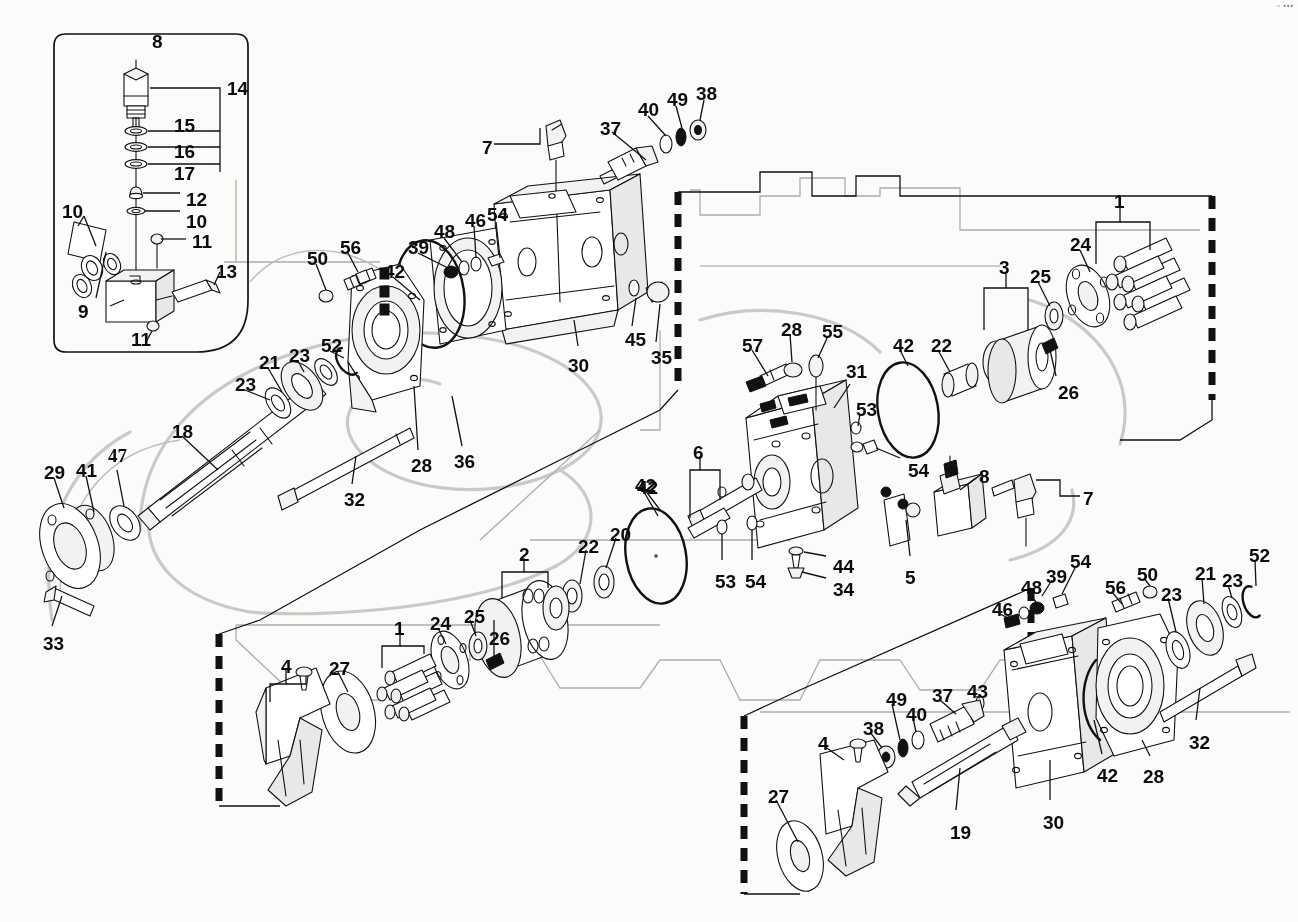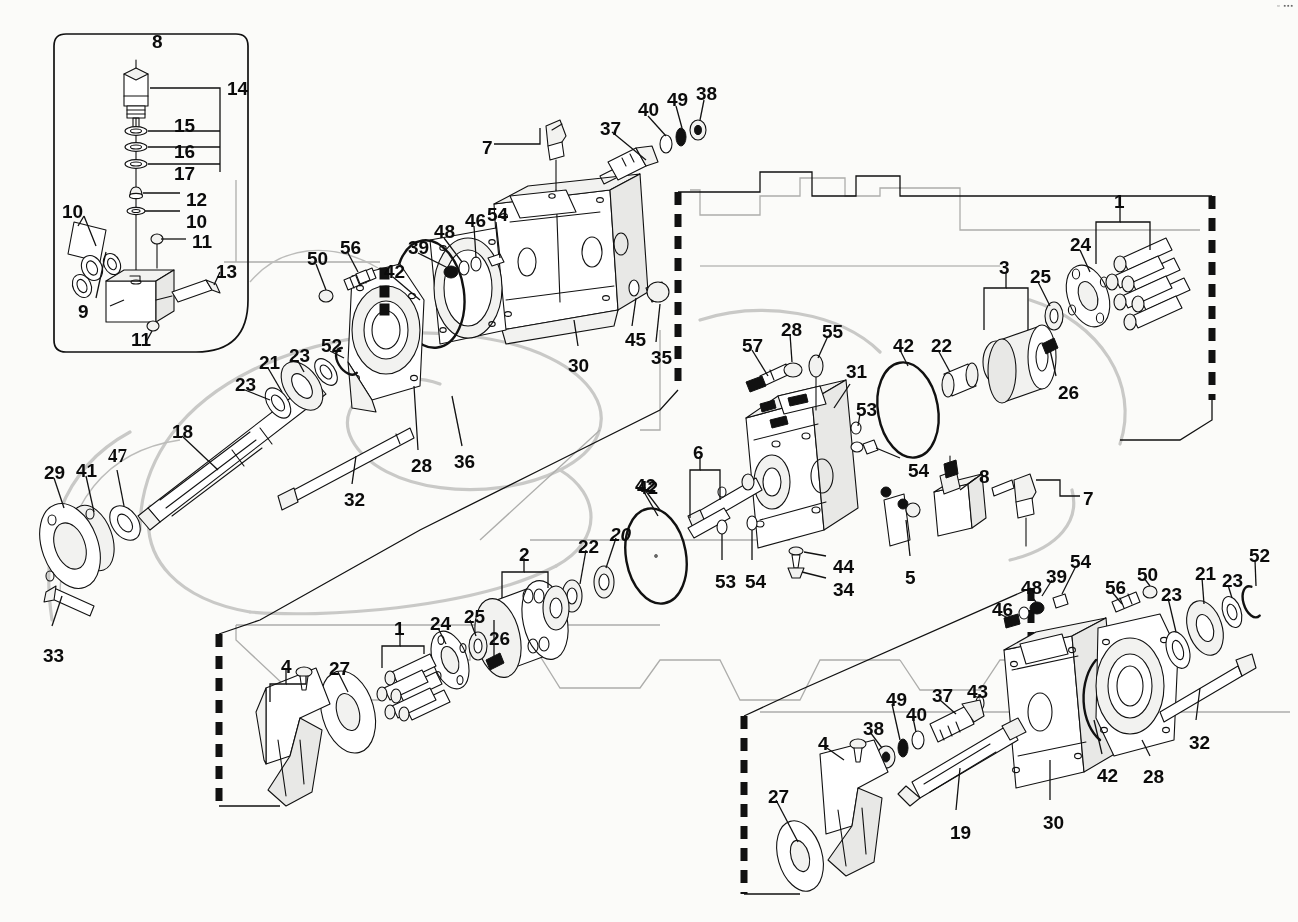--- a/index.html
+++ b/index.html
@@ -653,21 +653,21 @@
       <div class="lbl" style="left: 625px; top: 330px;">45</div>
       <div class="lbl" style="left: 651px; top: 348px;">35</div>
       <div class="lbl" style="left: 259px; top: 353px;">21</div>
       <div class="lbl" style="left: 235px; top: 375px;">23</div>
       <div class="lbl" style="left: 289px; top: 346px;">23</div>
       <div class="lbl" style="left: 321px; top: 336px;">52</div>
       <div class="lbl" style="left: 172px; top: 422px;">18</div>
       <div class="lbl" style="left: 44px; top: 463px;">29</div>
       <div class="lbl" style="left: 76px; top: 461px;">41</div>
       <div class="lbl" style="left: 108px; top: 446px; font-family: Liberation Serif, serif;">47</div>
-      <div class="lbl" style="left: 43px; top: 634px; margin-top: 12px;">33</div>
+      <div class="lbl" style="left: 43px; top: 634px;">33</div>
       <div class="lbl" style="left: 344px; top: 490px;">32</div>
       <div class="lbl" style="left: 411px; top: 456px;">28</div>
       <div class="lbl" style="left: 454px; top: 452px;">36</div>
       <div class="lbl" style="left: 1114px; top: 192px;">1</div>
       <div class="lbl" style="left: 1070px; top: 235px;">24</div>
       <div class="lbl" style="left: 1030px; top: 267px;">25</div>
       <div class="lbl" style="left: 999px; top: 258px;">3</div>
       <div class="lbl" style="left: 1058px; top: 383px;">26</div>
       <div class="lbl" style="left: 742px; top: 336px;">57</div>
       <div class="lbl" style="left: 781px; top: 320px;">28</div>
@@ -681,21 +681,21 @@
       <div class="lbl" style="left: 635px; top: 476px;">42</div>
       <div class="lbl" style="left: 715px; top: 572px;">53</div>
       <div class="lbl" style="left: 745px; top: 572px;">54</div>
       <div class="lbl" style="left: 833px; top: 557px;">44</div>
       <div class="lbl" style="left: 833px; top: 580px;">34</div>
       <div class="lbl" style="left: 905px; top: 568px;">5</div>
       <div class="lbl" style="left: 979px; top: 467px;">8</div>
       <div class="lbl" style="left: 1083px; top: 489px;">7</div>
       <div class="lbl" style="left: 519px; top: 545px;">2</div>
       <div class="lbl" style="left: 578px; top: 537px;">22</div>
-      <div class="lbl" style="left: 610px; top: 525px; font-style: italic;">20</div>
+      <div class="lbl" style="left: 610px; top: 525px;">20</div>
       <div class="lbl" style="left: 637px; top: 478px;">42</div>
       <div class="lbl" style="left: 489px; top: 629px;">26</div>
       <div class="lbl" style="left: 394px; top: 619px;">1</div>
       <div class="lbl" style="left: 430px; top: 614px;">24</div>
       <div class="lbl" style="left: 464px; top: 607px;">25</div>
       <div class="lbl" style="left: 281px; top: 657px;">4</div>
       <div class="lbl" style="left: 329px; top: 659px;">27</div>
       <div class="lbl" style="left: 1021px; top: 578px;">48</div>
       <div class="lbl" style="left: 1046px; top: 567px;">39</div>
       <div class="lbl" style="left: 1070px; top: 552px;">54</div>

